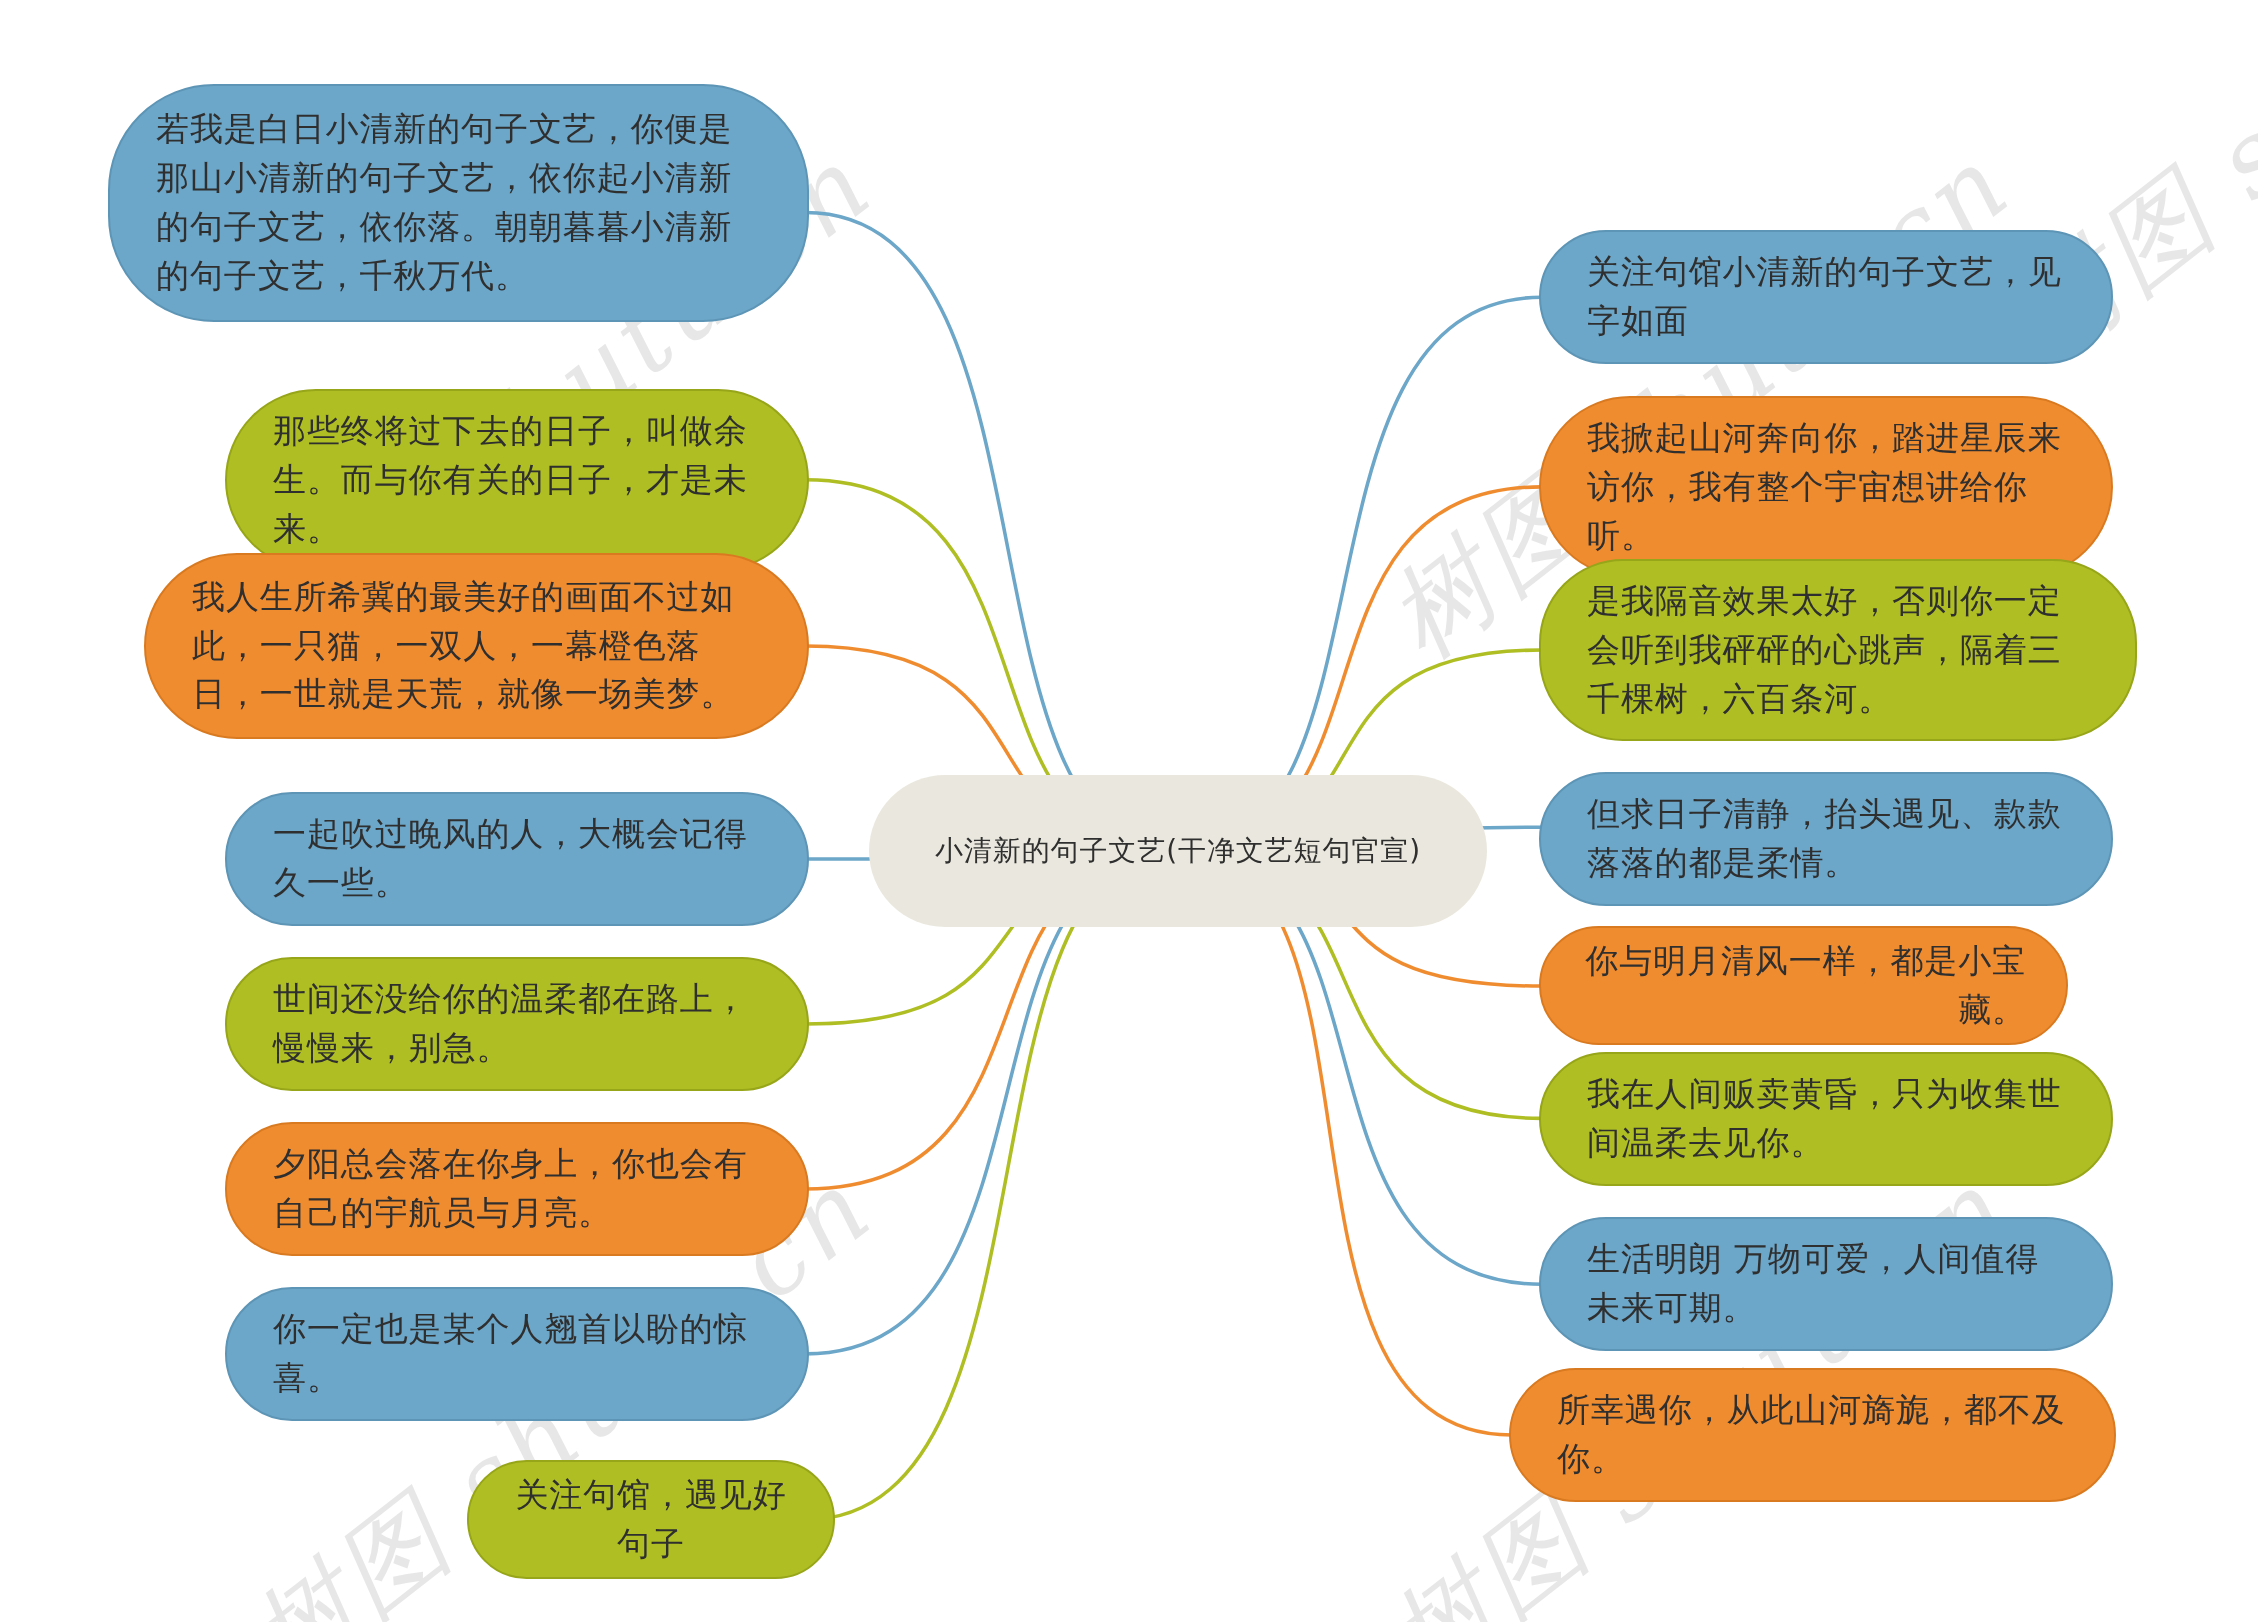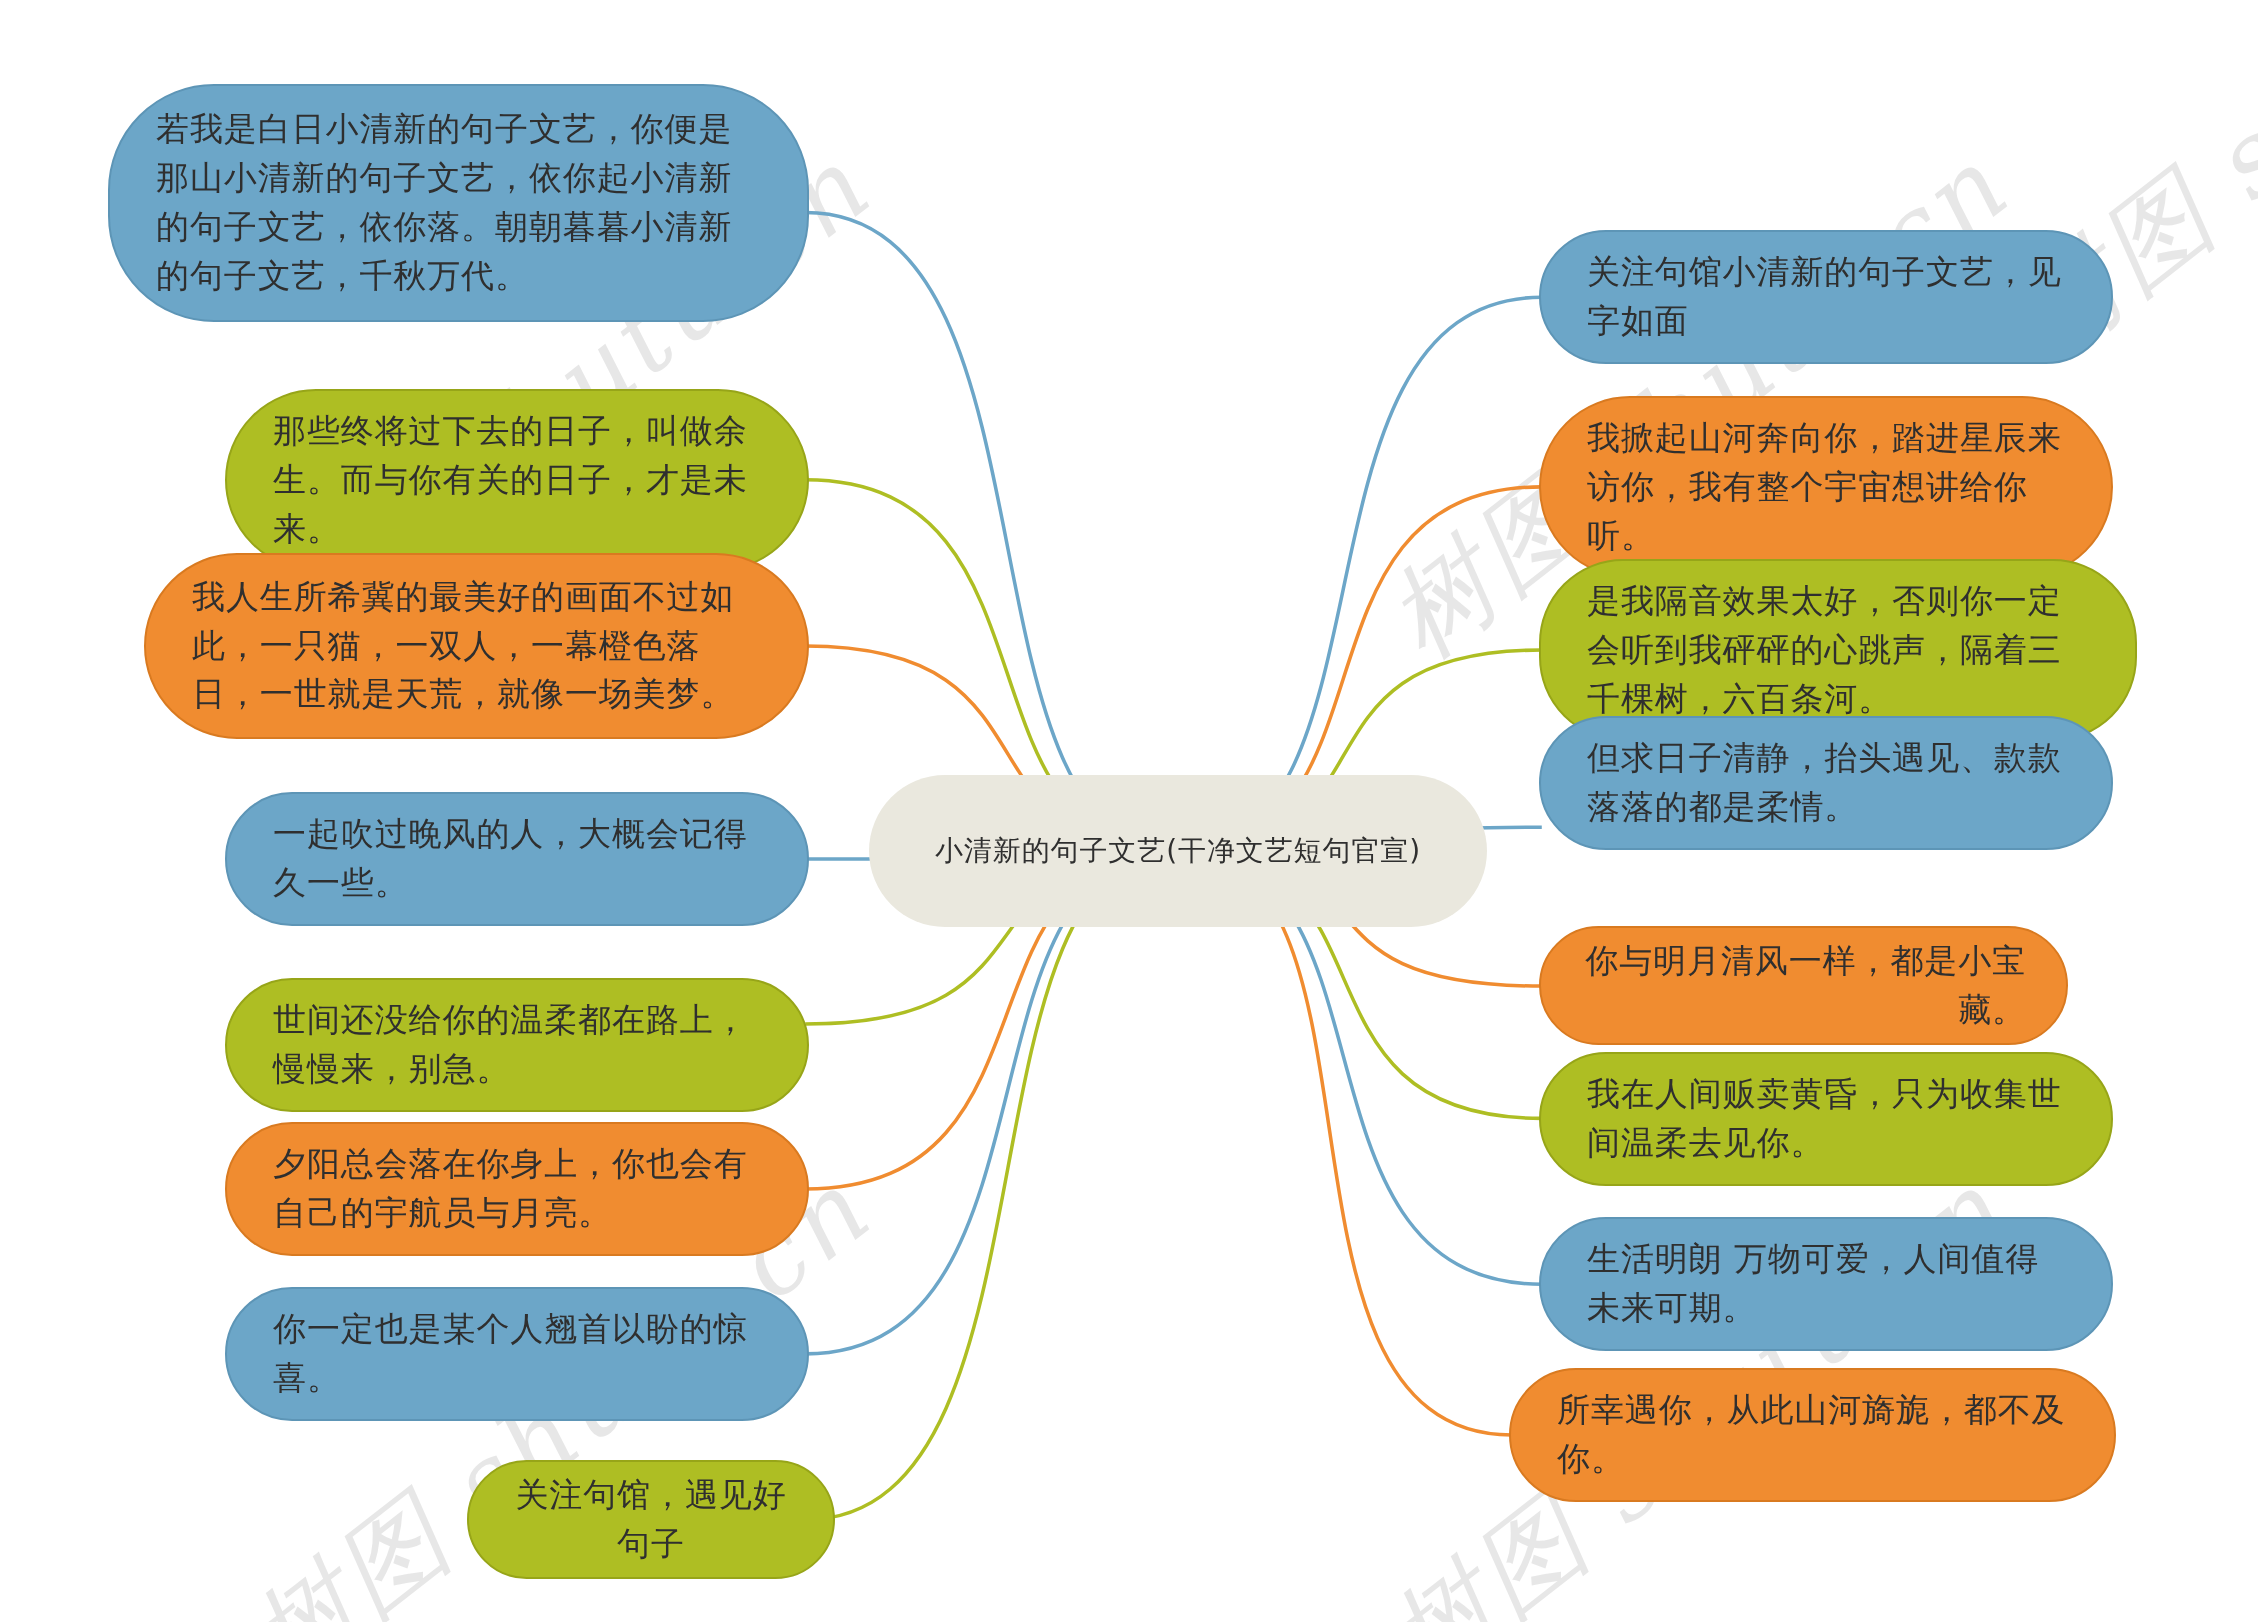--- a/index.html
+++ b/index.html
@@ -48,29 +48,29 @@
     background:var(--centerBg,#EAE8DE);
     border-radius:76px;
     font-size:28px;line-height:1.4;letter-spacing:0.9px;
     color:#2f2f2f;text-align:center;
   }
   
   .ln0{left:108px;top:84px;width:701px;min-height:238px;border-radius:106px;}
   .ln1{left:225px;top:389px;width:584px;min-height:116px;}
   .ln2{left:144px;top:553px;width:665px;min-height:186px;border-radius:93px;}
   .ln3{left:225px;top:792px;width:584px;min-height:116px;}
-  .ln4{left:225px;top:978px;width:584px;min-height:116px;}
+  .ln4{left:225px;top:957px;width:584px;min-height:116px;}
   .ln5{left:225px;top:1122px;width:584px;min-height:116px;}
   .ln6{left:225px;top:1287px;width:584px;min-height:116px;}
   .ln7{left:467px;top:1460px;width:368px;min-height:77px;padding:8.8px 40px;justify-content:center;text-align:center;}
   
   .rn0{left:1539px;top:230px;width:574px;min-height:116px;}
   .rn1{left:1539px;top:396px;width:574px;min-height:116px;}
   .rn2{left:1539px;top:559px;width:598px;min-height:154px;border-radius:84px;}
-  .rn3{left:1539px;top:716px;width:574px;min-height:116px;}
+  .rn3{left:1539px;top:772px;width:574px;min-height:116px;}
   .rn4{left:1539px;top:926px;width:529px;min-height:78px;padding:8.8px 40px;text-align:right;}
   .rn5{left:1539px;top:1052px;width:574px;min-height:117px;}
   .rn6{left:1539px;top:1217px;width:574px;min-height:116px;}
   .rn7{left:1509px;top:1368px;width:607px;min-height:122px;}
 </style>
 </head>
 <body>
 
 <div id="canvas">
 

